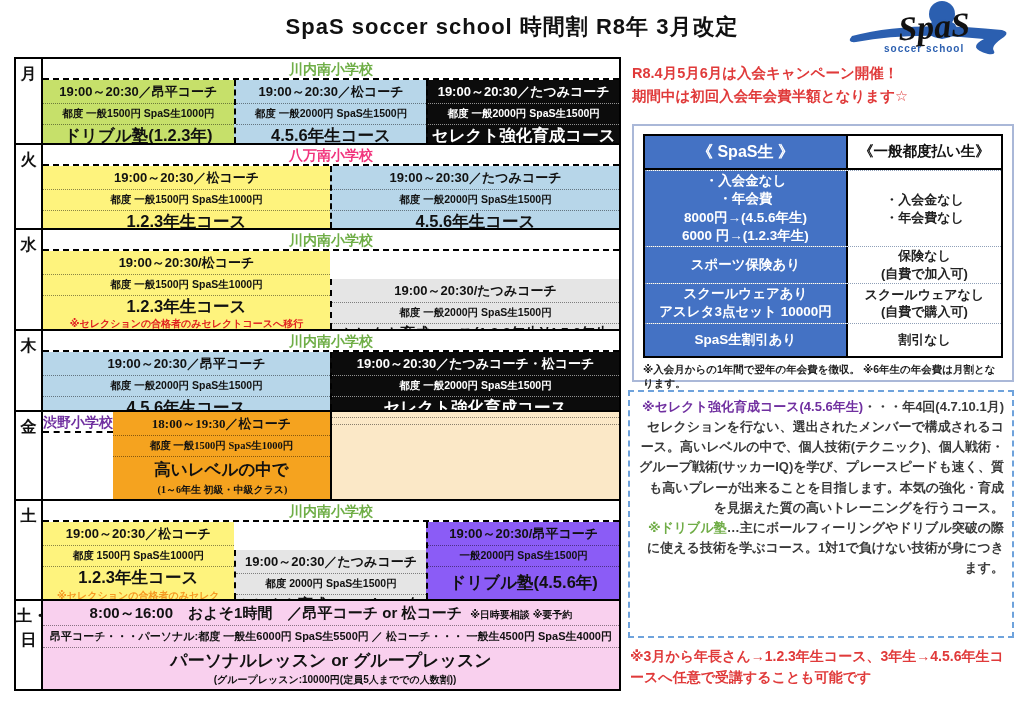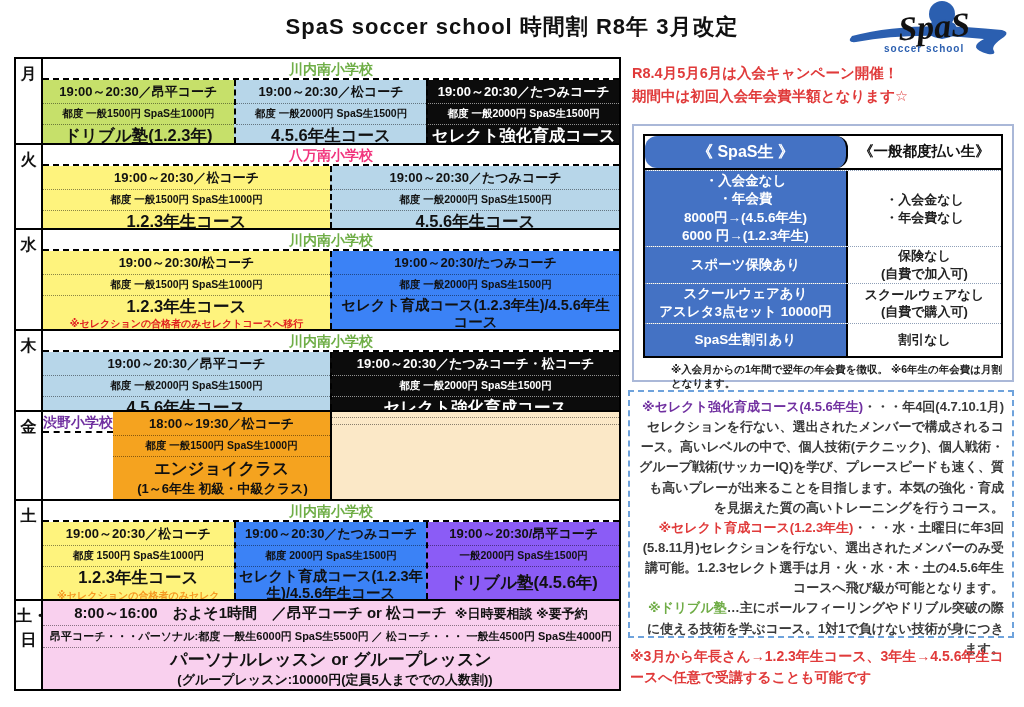--- a/index.html
+++ b/index.html
@@ -44,50 +44,50 @@
   .course.sm { font-size:14.5px; }
   .note { font-size:10px; font-weight:bold; padding:0 12px 3px; }
   .note-red { color:#e02020; }
   .note-orange { color:#f59a23; }
   .dark { color:#fff; }
   .dark .price, .dark .course { border-top-color:rgba(255,255,255,.55); }
   .bg-lime   { background:#c6e06a; }
   .bg-blue   { background:#b7d6e9; }
   .bg-black  { background:#0c0c0c; }
   .bg-yellow { background:#fef37d; }
-  .bg-pink   { background:#3b82f6; }
-  .bg-orange { background:#f5a31f; }
+  .bg-pink   { background:#e5e5e5;margin-top:28px; }
+  .bg-orange { background:#f5a31f;font-family:Liberation Serif, serif; }
   .bg-cream  { background:#fbe8c7; }
   .bg-green  { background:#8b5cf6; }
   .bg-wknd   { background:#f9d0ee; }
   .fri-halves { flex:1; display:flex; min-height:0; }
   .half { flex:1; display:flex; flex-direction:row; min-width:0; }
   .half.rightsep { border-left:2px solid #000; }
-  .inline-sm { font-size:13px; font-weight:bold; margin-left:8px; }
+  .inline-sm { font-size:10px; font-weight:bold; margin-left:8px; }
   .wknd .time { font-size:15px; }
   .wknd .price { font-size:11px; }
   .wknd .course { font-size:17px; }
 
   
   .campaign { position:absolute; left:632px; top:62px; width:382px; color:#e03a3a;
     font-size:14.5px; font-weight:bold; line-height:1.6; }
   .pricing { position:absolute; left:632px; top:124px; width:382px; height:258px;
     border:2px solid #aab8d8; background:#fff; padding:8px 9px 4px; }
   .ptable { border:2px solid #000; display:flex; flex-direction:column; height:224px; }
   .prow { display:flex; min-height:0; }
   .prow + .prow { border-top:1.5px dotted #8fa0b8; }
   .prow.phead { border-bottom:2px solid #000; }
   .pcell { display:flex; align-items:center; justify-content:center; text-align:center;
     white-space:pre-line; line-height:1.35; padding:2px; }
   .pleft { width:57%; background:#4472c4; color:#fff; font-weight:bold; font-size:13.5px;
     border-right:2px solid #000; }
   .pright { flex:1; font-weight:bold; font-size:13px; color:#222; }
-  .phead .pleft { font-size:16px;border-radius:12px; }
+  .phead .pleft { font-size:16px; }
   .phead .pright { font-size:14.5px; color:#111; }
-  .pfoot { font-size:10.5px; font-weight:bold; color:#222; padding-top:5px;margin-left:28px; }
+  .pfoot { font-size:10.5px; font-weight:bold; color:#222; padding-top:5px; }
 
   .explain { position:absolute; left:628px; top:390px; width:386px; height:248px;
     border:2px dashed #6fa3dc; padding:5px 8px; font-size:13px; font-weight:bold;
     color:#3a3a3a; line-height:1.55;text-align:right; }
   .explain p { margin:0; }
   .eh { font-weight:bold; }
   .c-purple { color:#7030a0; }
   .c-red { color:#e03a3a; }
   .c-green { color:#70ad47; }
 
@@ -198,21 +198,21 @@
     <div class="row" style="flex:89">
       <div class="daycol">金</div>
       <div class="daybody">
         <div class="fri-halves">
           <div class="half">
             <div class="venue v-purple">渋野小学校</div>
             <div class="slot bg-orange">
               <div class="time">18:00～19:30／松コーチ</div>
               <div class="price">都度 一般1500円 SpaS生1000円</div>
               <div class="course">
-                <span>エンジョイクラス</span>
+                <span>高いレベルの中で</span>
                   <span class="inline-sm" style="margin-left:2px">(1～6年生 初級・中級クラス)</span>
               </div>
             </div>
           </div>
           <div class="half rightsep">
             <div class="venue"></div>
             <div class="slot bg-cream">
               <div class="time"></div>
               <div class="price"></div>
               <div class="course"></div>
@@ -300,19 +300,18 @@
       <div class="prow" style="flex:36">
         <div class="pcell pleft">SpaS生割引あり</div>
         <div class="pcell pright">割引なし</div>
       </div>
     </div>
     <div class="pfoot">※入会月からの1年間で翌年の年会費を徴収。 ※6年生の年会費は月割となります。</div>
   </div>
 
   <div class="explain">
     <p><span class="eh c-purple">※セレクト強化育成コース(4.5.6年生)</span><span>・・・年4回(4.7.10.1月)セレクションを行ない、選出されたメンバーで構成されるコース。高いレベルの中で、個人技術(テクニック)、個人戦術・グループ戦術(サッカーIQ)を学び、プレースピードも速く、質も高いプレーが出来ることを目指します。本気の強化・育成を見据えた質の高いトレーニングを行うコース。</span></p>
-    <p><span class="eh c-red">※セレクト育成コース(1.2.3年生)</span><span>・・・水・土曜日に年3回(5.8.11月)セレクションを行ない、選出されたメンバーのみ受講可能。1.2.3セレクト選手は月・火・水・木・土の4.5.6年生コースへ飛び級が可能となります。</span></p>
     <p><span class="eh c-green">※ドリブル塾</span><span>…主にボールフィーリングやドリブル突破の際に使える技術を学ぶコース。1対1で負けない技術が身につきます。</span></p>
   </div>
 
   <div class="bottomnote">※3月から年長さん→1.2.3年生コース、3年生→4.5.6年生コースへ任意で受講することも可能です</div>
 
 </div>
 
 </body></html>

